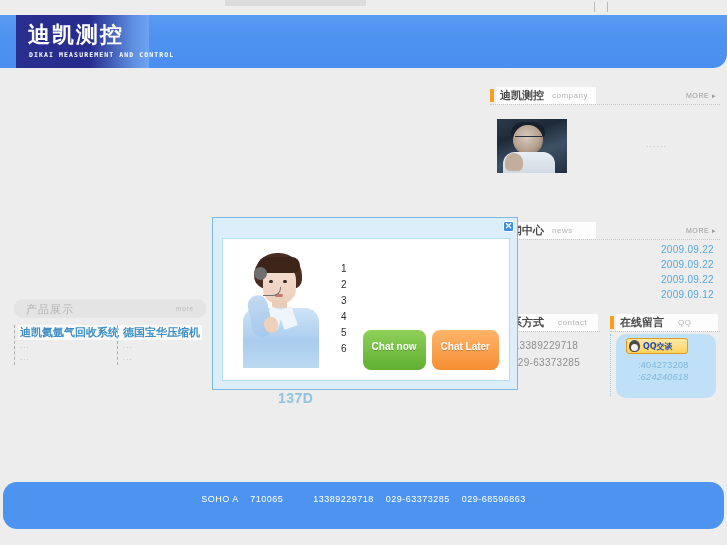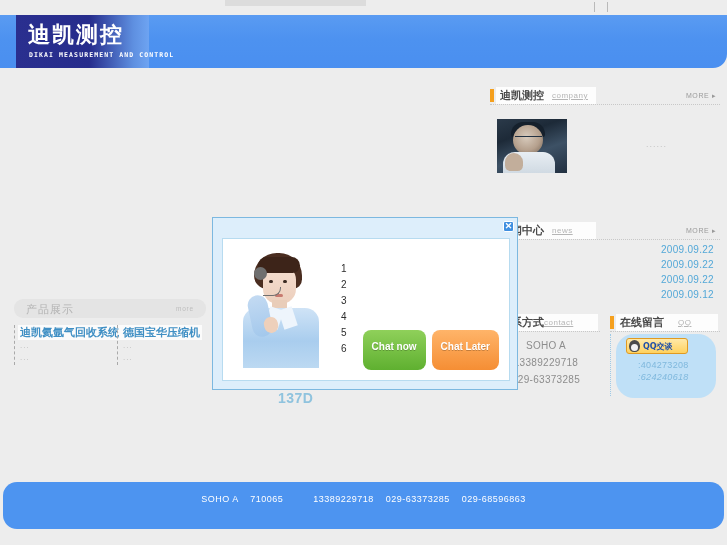--- a/index.html
+++ b/index.html
@@ -92,21 +92,20 @@
     color: #4a4a4a;
     white-space: nowrap;
   }
   .sec-head .en {
     position: absolute;
     top: 3px;
     font-size: 8px;
     color: #b5b5b5;
     letter-spacing: 0.5px;
     white-space: nowrap;
-    text-decoration: underline;
   }
   .sec-head .whitefill {
     position: absolute;
     top: -1px;
     height: 17px;
     background: #fdfdfd;
   }
   .more-link {
     position: absolute;
     font-size: 7px;
@@ -207,21 +206,21 @@
   }
 
   
   #sec-qq { left: 610px; top: 315px; width: 110px; }
   #qq-rule { left: 610px; top: 331px; width: 110px; }
   #qq-panel {
     position: absolute;
     left: 616px; top: 334px;
     width: 100px; height: 64px;
     background: #bfe0f7;
-    border-radius: 18px;
+    border-radius: 10px;
   }
   #qq-dotted-left {
     position: absolute;
     left: 610px; top: 334px;
     width: 1px; height: 62px;
     border-left: 1px dotted #9ec9e6;
   }
   #qq-btn {
     position: absolute;
     left: 10px; top: 4px;
@@ -574,25 +573,24 @@
   </div>
   <div class="news-row">
     <span class="news-date">2009.09.12</span>
   </div>
 </div>
 
 <div class="sec-head" id="sec-contact">
   <div class="bar"></div>
   <div class="whitefill" style="left:6px; width:102px;"></div>
   <div class="cn">联系方式</div>
-  <div class="en" style="left:54px;text-align:right;">contact</div>
+  <div class="en" style="left:68px;text-align:right;">contact</div>
 </div>
 <div class="dotted-rule" id="contact-rule"></div>
 <div id="contact-body">
-  <div>SOHO A</div>
   <div>13389229718</div>
   <div>029-63373285</div>
 </div>
 
 <div class="sec-head" id="sec-qq">
   <div class="bar"></div>
   <div class="whitefill" style="left:6px; width:102px;"></div>
   <div class="cn">在线留言</div>
   <div class="en" style="left:68px;">QQ</div>
 </div>

